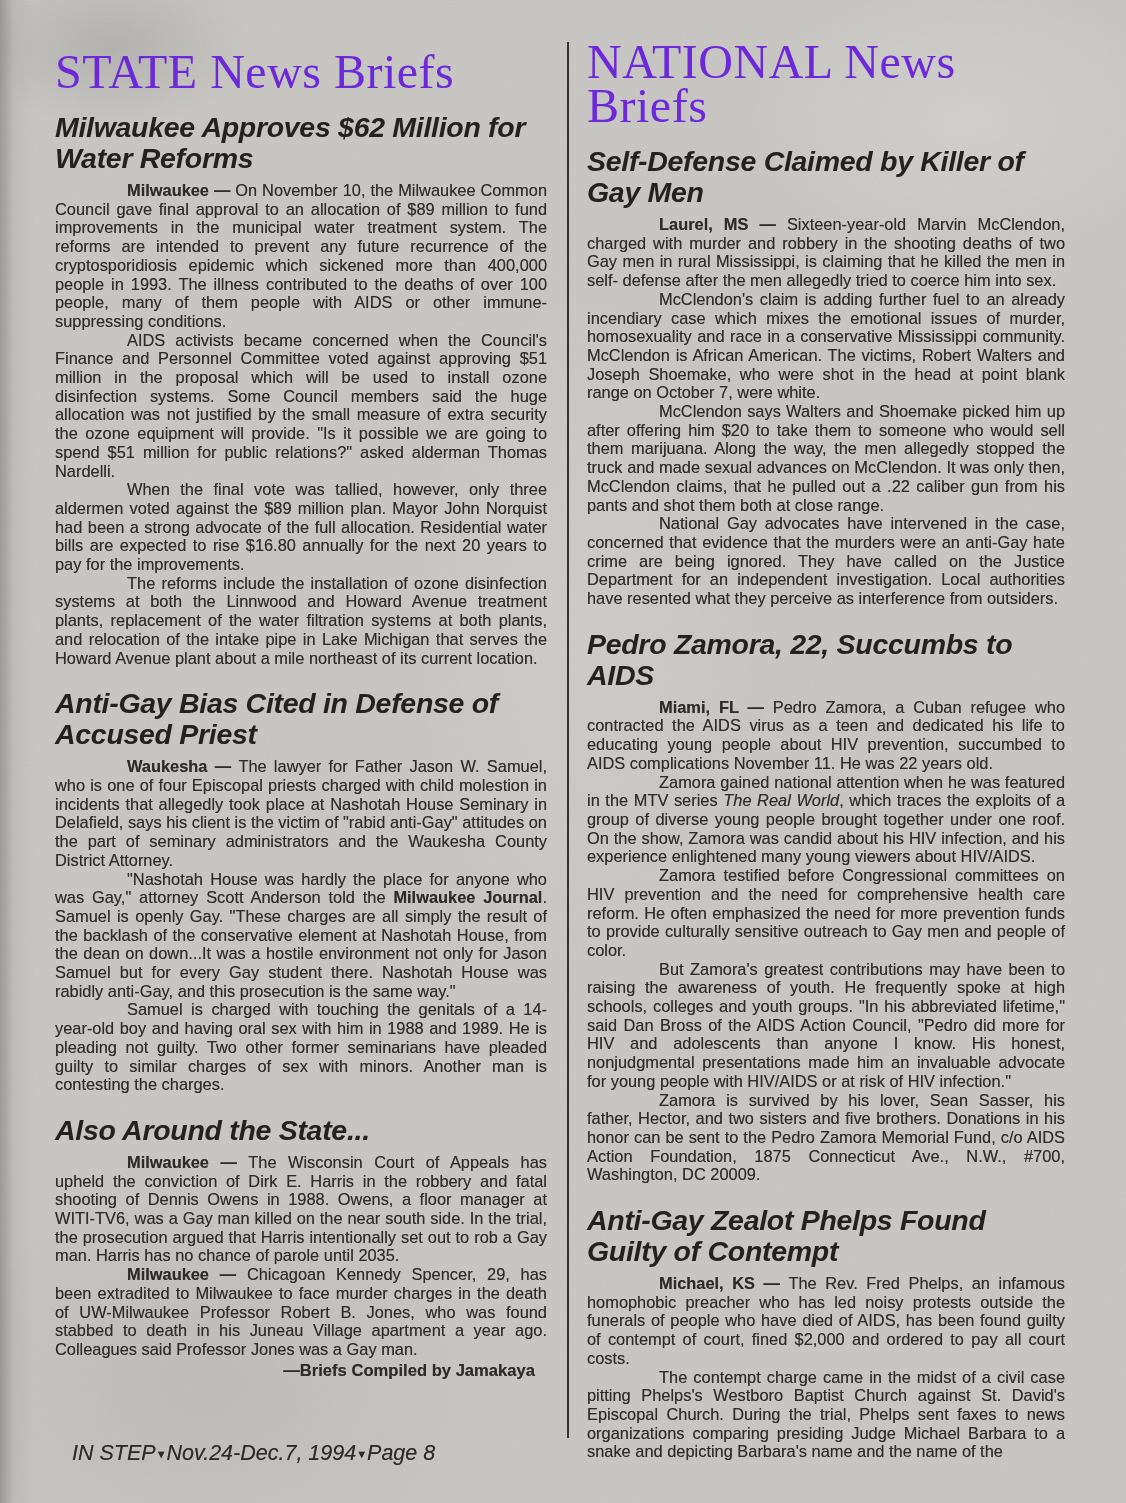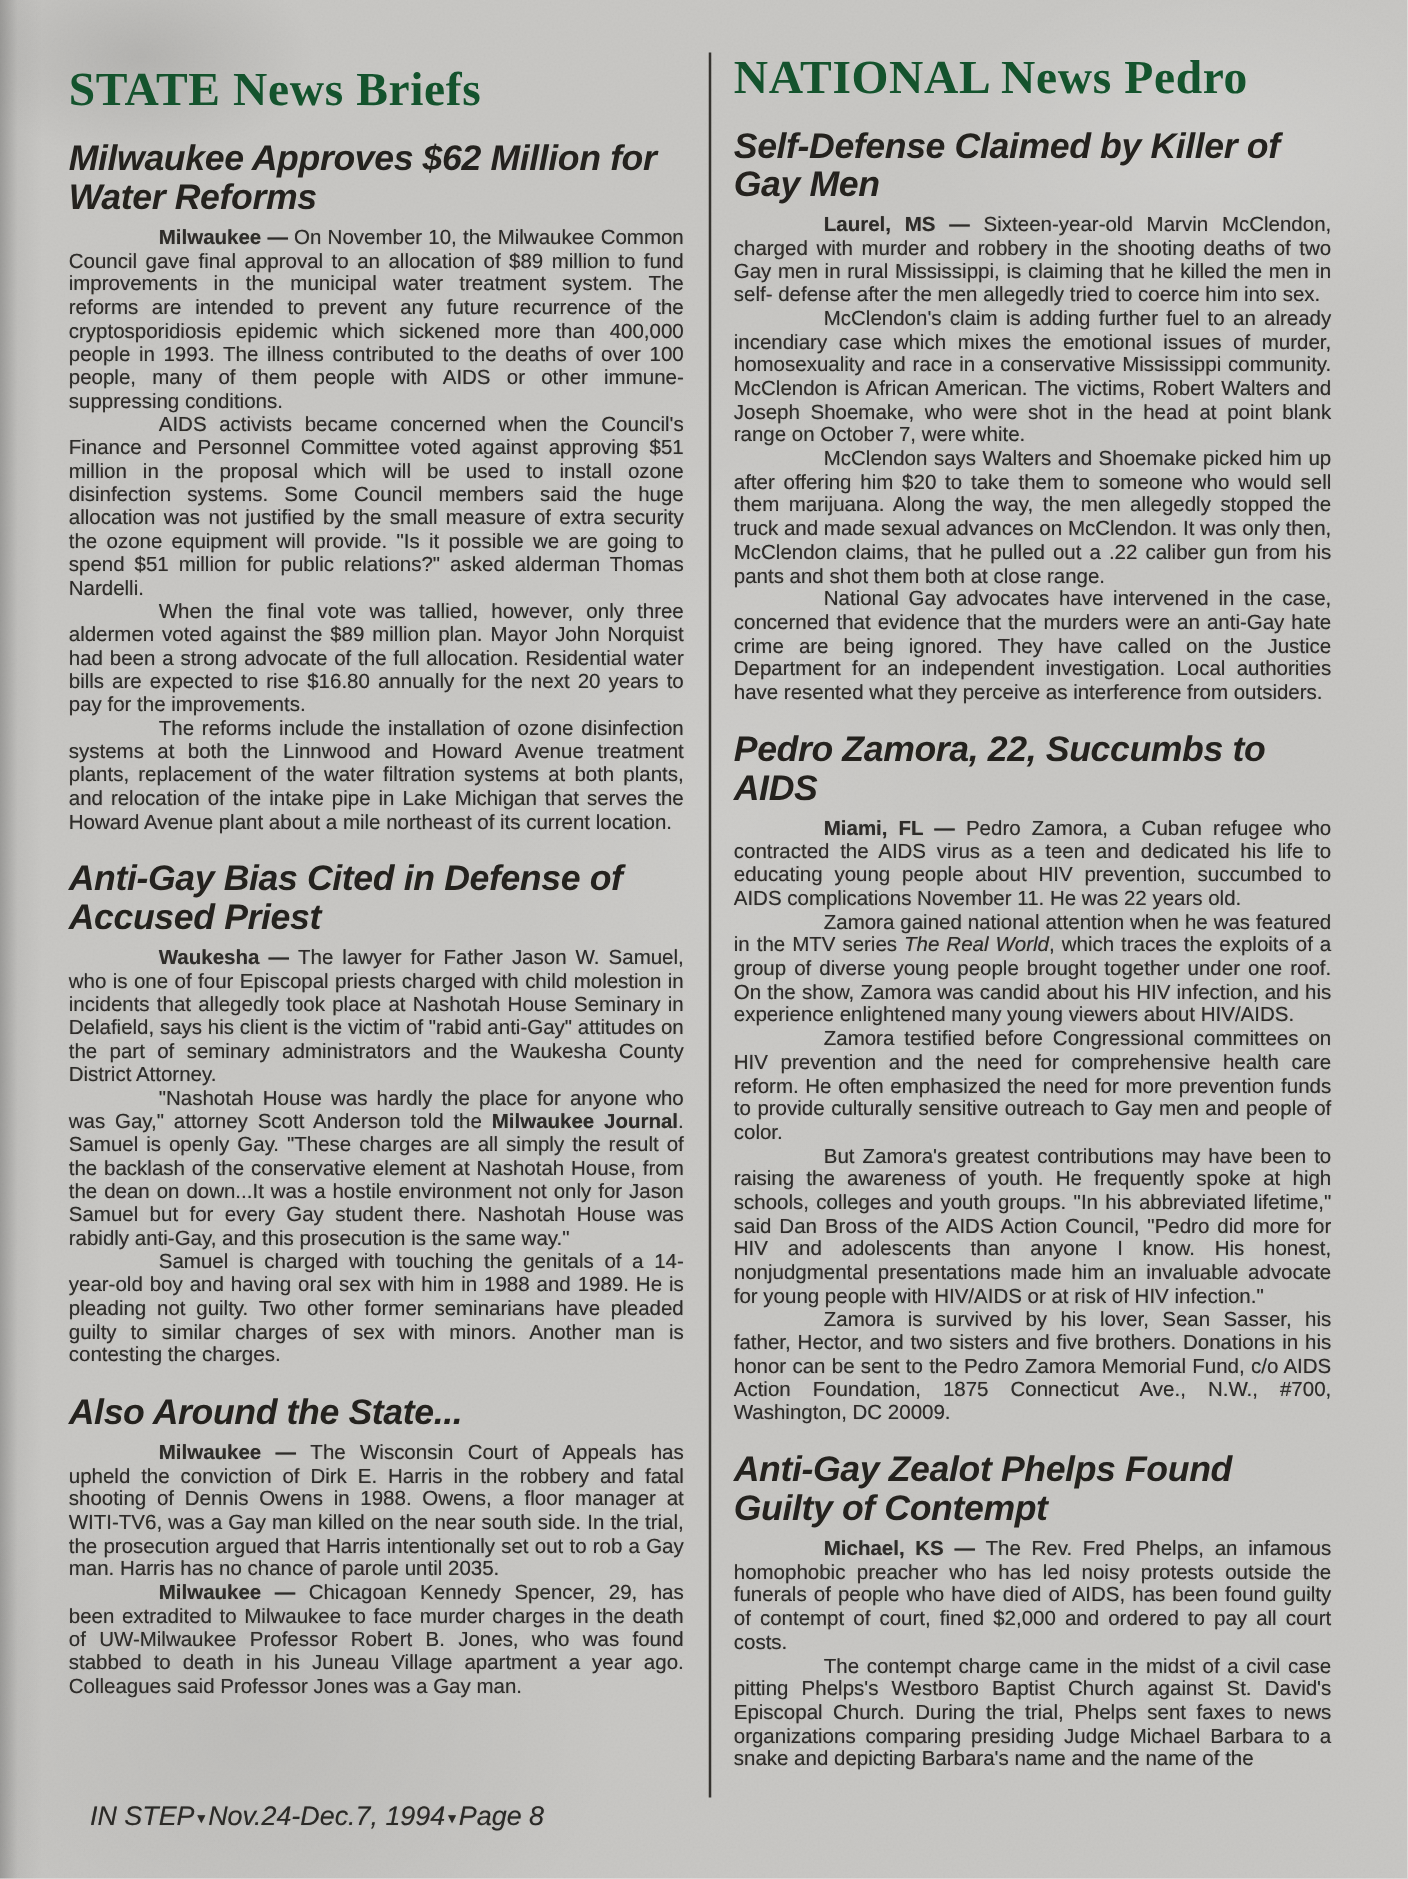--- a/index.html
+++ b/index.html
@@ -23,22 +23,22 @@
   .grain{position:absolute;inset:0;z-index:2;pointer-events:none;opacity:0.5;}
   .divider{
     position:absolute;left:567px;top:42px;width:2px;height:1396px;
     background:#35332f;z-index:4;
   }
   .col{position:absolute;z-index:5;}
   .col-left{left:55px;top:50px;width:492px;}
   .col-right{left:587px;top:40px;width:478px;}
   .section-title{
     font-family:"Liberation Serif", serif;
-    font-weight:bold;font-size:38px;line-height:44px;
-    margin:0 0 10px 0;color:#14532d;letter-spacing:0.5px;
+    font-weight:normal;font-size:48px;line-height:44px;
+    margin:0 0 10px 0;color:#6d28d9;letter-spacing:0.5px;
   }
   .article-headline{
     font-size:28.5px;font-style:italic;font-weight:bold;line-height:31px;
     margin:21px 0 7px 0;color:#24221e;letter-spacing:-0.3px;
   }
   .article:first-child .article-headline{margin-top:18px;}
   p.article-paragraph{
     margin:0;text-align:justify;text-indent:72px;
     font-size:16.4px;line-height:18.7px;
     color:#2e2c29;
@@ -94,24 +94,25 @@
           <p class="article-paragraph"><span class="seg-b">Waukesha — </span><span>The lawyer for Father Jason W. Samuel, who is one of four Episcopal priests charged with child molestion in incidents that allegedly took place at Nashotah House Seminary in Delafield, says his client is the victim of "rabid anti-Gay" attitudes on the part of seminary administrators and the Waukesha County District Attorney.</span></p>
           <p class="article-paragraph"><span>"Nashotah House was hardly the place for anyone who was Gay," attorney Scott Anderson told the </span><span class="seg-b">Milwaukee Journal</span><span>. Samuel is openly Gay. "These charges are all simply the result of the backlash of the conservative element at Nashotah House, from the dean on down...It was a hostile environment not only for Jason Samuel but for every Gay student there. Nashotah House was rabidly anti-Gay, and this prosecution is the same way."</span></p>
           <p class="article-paragraph"><span>Samuel is charged with touching the genitals of a 14-year-old boy and having oral sex with him in 1988 and 1989. He is pleading not guilty. Two other former seminarians have pleaded guilty to similar charges of sex with minors. Another man is contesting the charges.</span></p>
         </article>
         <article class="article">
           <h2 class="article-headline">Also Around the State...</h2>
           <p class="article-paragraph"><span class="seg-b">Milwaukee — </span><span>The Wisconsin Court of Appeals has upheld the conviction of Dirk E. Harris in the robbery and fatal shooting of Dennis Owens in 1988. Owens, a floor manager at WITI-TV6, was a Gay man killed on the near south side. In the trial, the prosecution argued that Harris intentionally set out to rob a Gay man. Harris has no chance of parole until 2035.</span></p>
           <p class="article-paragraph"><span class="seg-b">Milwaukee — </span><span>Chicagoan Kennedy Spencer, 29, has been extradited to Milwaukee to face murder charges in the death of UW-Milwaukee Professor Robert B. Jones, who was found stabbed to death in his Juneau Village apartment a year ago. Colleagues said Professor Jones was a Gay man.</span></p>
         </article>
       </div>
+    <div class="byline">—Briefs Compiled by Jamakaya</div>
   </div>
 
   <div class="col col-right">
-    <h1 class="section-title">NATIONAL News Pedro</h1>
+    <h1 class="section-title">NATIONAL News Briefs</h1>
     <div>
         <article class="article">
           <h2 class="article-headline">Self-Defense Claimed by Killer of Gay Men</h2>
           <p class="article-paragraph"><span class="seg-b">Laurel, MS — </span><span>Sixteen-year-old Marvin McClendon, charged with murder and robbery in the shooting deaths of two Gay men in rural Mississippi, is claiming that he killed the men in self- defense after the men allegedly tried to coerce him into sex.</span></p>
           <p class="article-paragraph"><span>McClendon's claim is adding further fuel to an already incendiary case which mixes the emotional issues of murder, homosexuality and race in a conservative Mississippi community. McClendon is African American. The victims, Robert Walters and Joseph Shoemake, who were shot in the head at point blank range on October 7, were white.</span></p>
           <p class="article-paragraph"><span>McClendon says Walters and Shoemake picked him up after offering him $20 to take them to someone who would sell them marijuana. Along the way, the men allegedly stopped the truck and made sexual advances on McClendon. It was only then, McClendon claims, that he pulled out a .22 caliber gun from his pants and shot them both at close range.</span></p>
           <p class="article-paragraph"><span>National Gay advocates have intervened in the case, concerned that evidence that the murders were an anti-Gay hate crime are being ignored. They have called on the Justice Department for an independent investigation. Local authorities have resented what they perceive as interference from outsiders.</span></p>
         </article>
         <article class="article">
           <h2 class="article-headline">Pedro Zamora, 22, Succumbs to AIDS</h2>

